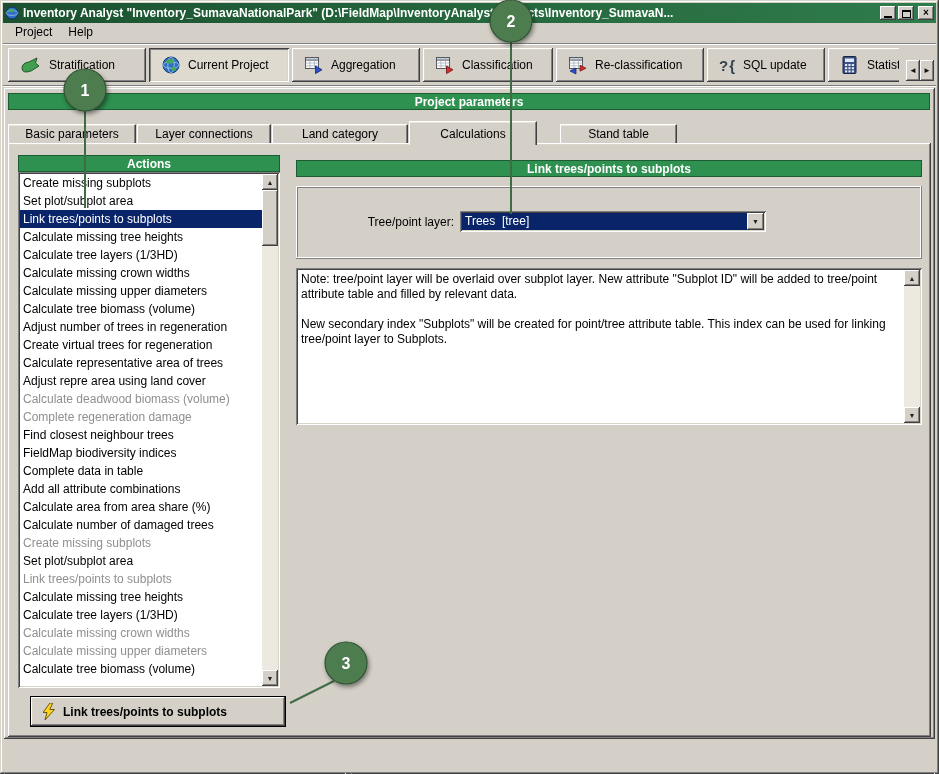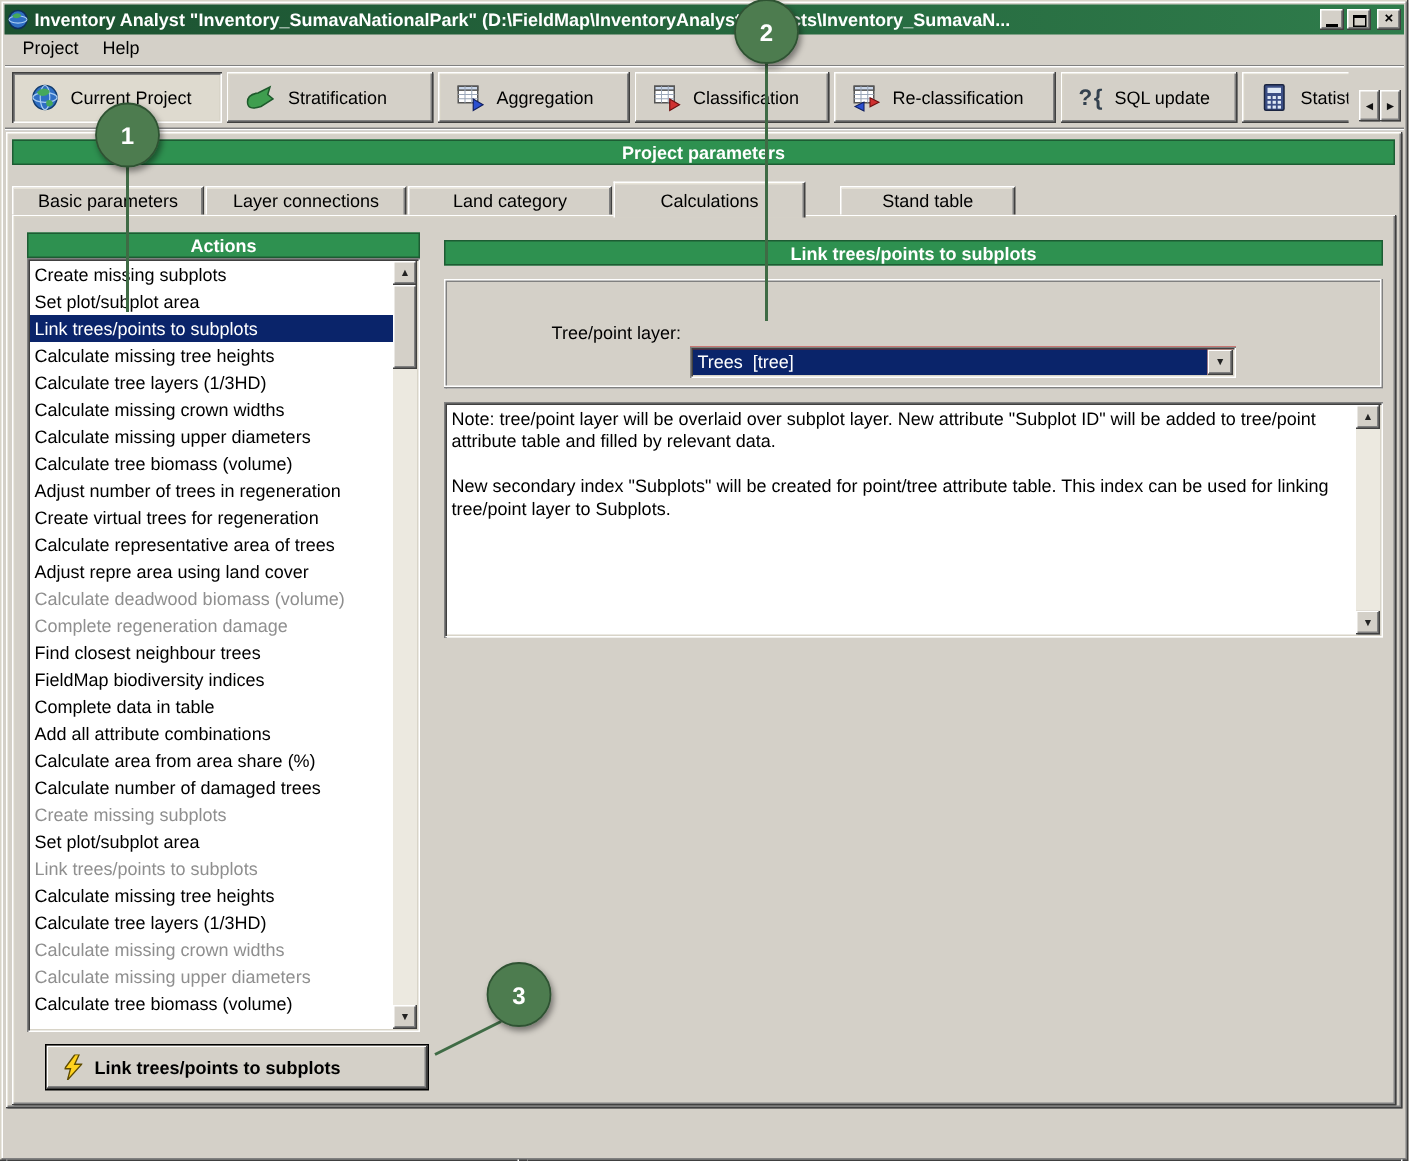--- a/index.html
+++ b/index.html
@@ -95,22 +95,22 @@
     box-shadow: inset -1px -1px #404040, inset 1px 1px #ffffff, inset -2px -2px #808080;
     font-size:7px; display:flex; align-items:center; justify-content:center; color:#222;
   }
   .sb .up { top:0; } .sb .down { bottom:0; }
   .sb .thumb { position:absolute; left:0; width:16px; background:var(--bg,#d4d0c8);
     box-shadow: inset -1px -1px #404040, inset 1px 1px #ffffff, inset -2px -2px #808080; }
 
   .group-box { position:absolute; top:186px; left:296px; width:626px; height:73px; z-index:3;
     box-shadow: inset -1px -1px #808080, inset 1px 1px #ffffff, inset -2px -2px #ffffff, inset 2px 2px #808080; }
   .field-label { position:absolute; left:8px; top:29px; width:150px; text-align:right; }
-  .combo { position:absolute; left:164px; top:25px; width:364px; height:21px; background:#b91c1c;
-    box-shadow: inset 1px 1px #808080, inset -1px -1px #ffffff, inset 2px 2px #404040, inset -2px -2px #d8d4c8; margin-top: 20px; }
+  .combo { position:absolute; left:164px; top:25px; width:306px; height:21px; background:#0f766e;
+    box-shadow: inset 1px 1px #808080, inset -1px -1px #ffffff, inset 2px 2px #404040, inset -2px -2px #d8d4c8; }
   .combo-text { position:absolute; top:2px; left:2px; right:19px; bottom:2px;
     background:var(--selection,#0a246a); color:#fff; padding:1px 3px; line-height:14px; white-space:pre; overflow:hidden; }
   .combo-btn { position:absolute; top:2px; right:2px; bottom:2px; width:17px; border:none; padding:0;
     background:var(--bg,#d4d0c8);
     box-shadow: inset -1px -1px #404040, inset 1px 1px #ffffff, inset -2px -2px #808080;
     font-size:7px; display:flex; align-items:center; justify-content:center; color:#222; }
 
   .note-box { position:absolute; top:268px; left:296px; width:626px; height:157px; background:#fff; z-index:3;
     box-shadow: inset 1px 1px #808080, inset -1px -1px #ffffff, inset 2px 2px #404040, inset -2px -2px #d8d4c8; }
   .note-text { position:absolute; top:4px; left:5px; right:22px; bottom:4px; overflow:hidden; }
@@ -156,39 +156,39 @@
     </span>
   </div>
 
   <div class="menubar">
     <span class="menu-item">Project</span>
     <span class="menu-item">Help</span>
   </div>
 
   <div class="toolbar-frame"></div>
   <div class="toolbar">
+    <button class="tb-btn" style="min-width:138px">
+      <span class="tbi">
+        <svg width="22" height="20" viewBox="0 0 22 20">
+            <path d="M2 13q0-5 7-6l8-4-1.5 5 3.5 3-8 5q-9 3-9-3z" fill="#3f9e4f" stroke="#1e5a2c"></path>
+          </svg>
+      </span>
+      <span>Stratification</span>
+    </button>
     <button class="tb-btn pressed" style="min-width:140px">
       <span class="tbi">
         <svg width="20" height="20" viewBox="0 0 20 20">
             <circle cx="10" cy="10" r="8" fill="#2f6fc4" stroke="#123c6e"></circle>
             <ellipse cx="10" cy="10" rx="8" ry="3.2" fill="none" stroke="#a9cdf2" stroke-width="0.8"></ellipse>
             <ellipse cx="10" cy="10" rx="3.2" ry="8" fill="none" stroke="#a9cdf2" stroke-width="0.8"></ellipse>
             <path d="M4.5 6.5q3.5-3.5 7-2t-0.5 4q-4.5 1.5-6.5-2z" fill="#45a85c"></path>
             <path d="M11 12q3-1 4 1t-2 3q-3 0-2-4z" fill="#45a85c"></path>
           </svg>
       </span>
       <span>Current Project</span>
-    </button>
-    <button class="tb-btn" style="min-width:138px">
-      <span class="tbi">
-        <svg width="22" height="20" viewBox="0 0 22 20">
-            <path d="M2 13q0-5 7-6l8-4-1.5 5 3.5 3-8 5q-9 3-9-3z" fill="#3f9e4f" stroke="#1e5a2c"></path>
-          </svg>
-      </span>
-      <span>Stratification</span>
     </button>
     <button class="tb-btn" style="min-width:128px">
       <span class="tbi">
         <svg width="20" height="20" viewBox="0 0 20 20">
             <rect x="1.5" y="2.5" width="13" height="11" fill="#fff" stroke="#555"></rect>
             <rect x="1.5" y="2.5" width="13" height="2.6" fill="#c9d6ea" stroke="#555"></rect>
             <path d="M1.5 8h13M1.5 10.8h13M6 2.5v11M10.5 2.5v11" stroke="#9aa6b8" stroke-width="0.7"></path>
             <path d="M11.5 11l6.5 3.8-6.5 3.8z" fill="#2b4fd0" stroke="#101f60" stroke-width="0.8"></path>
           </svg>
       </span>

